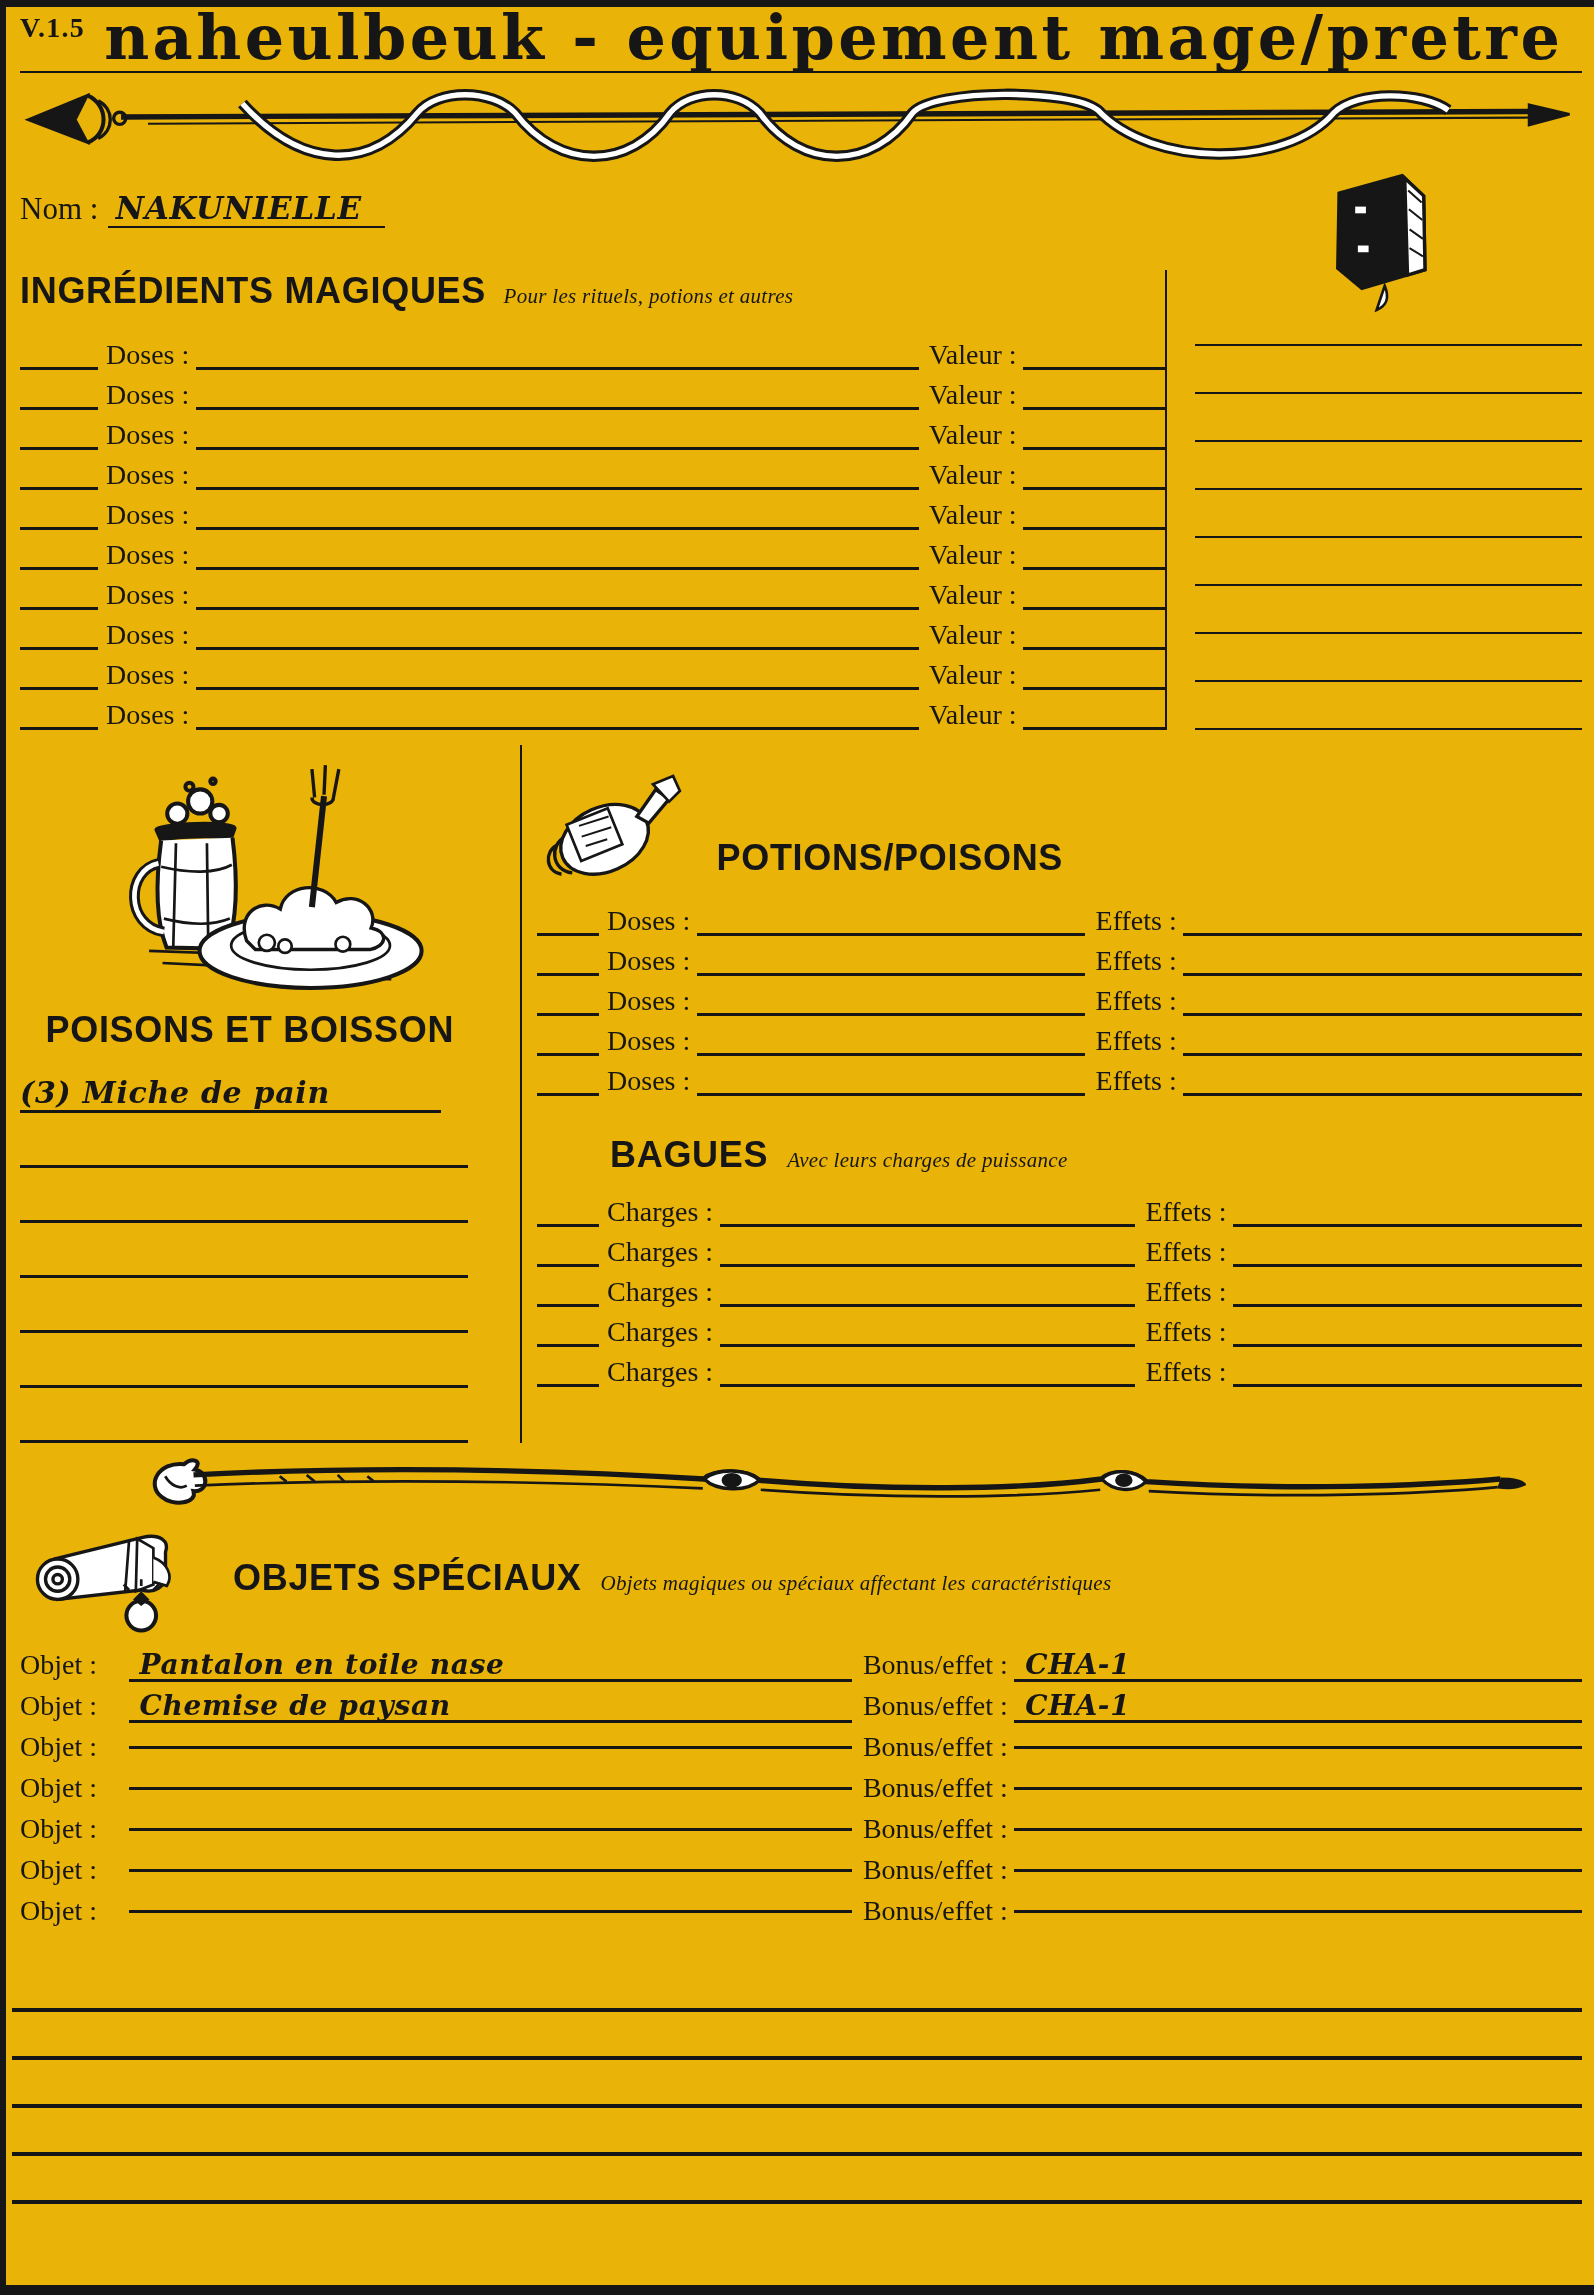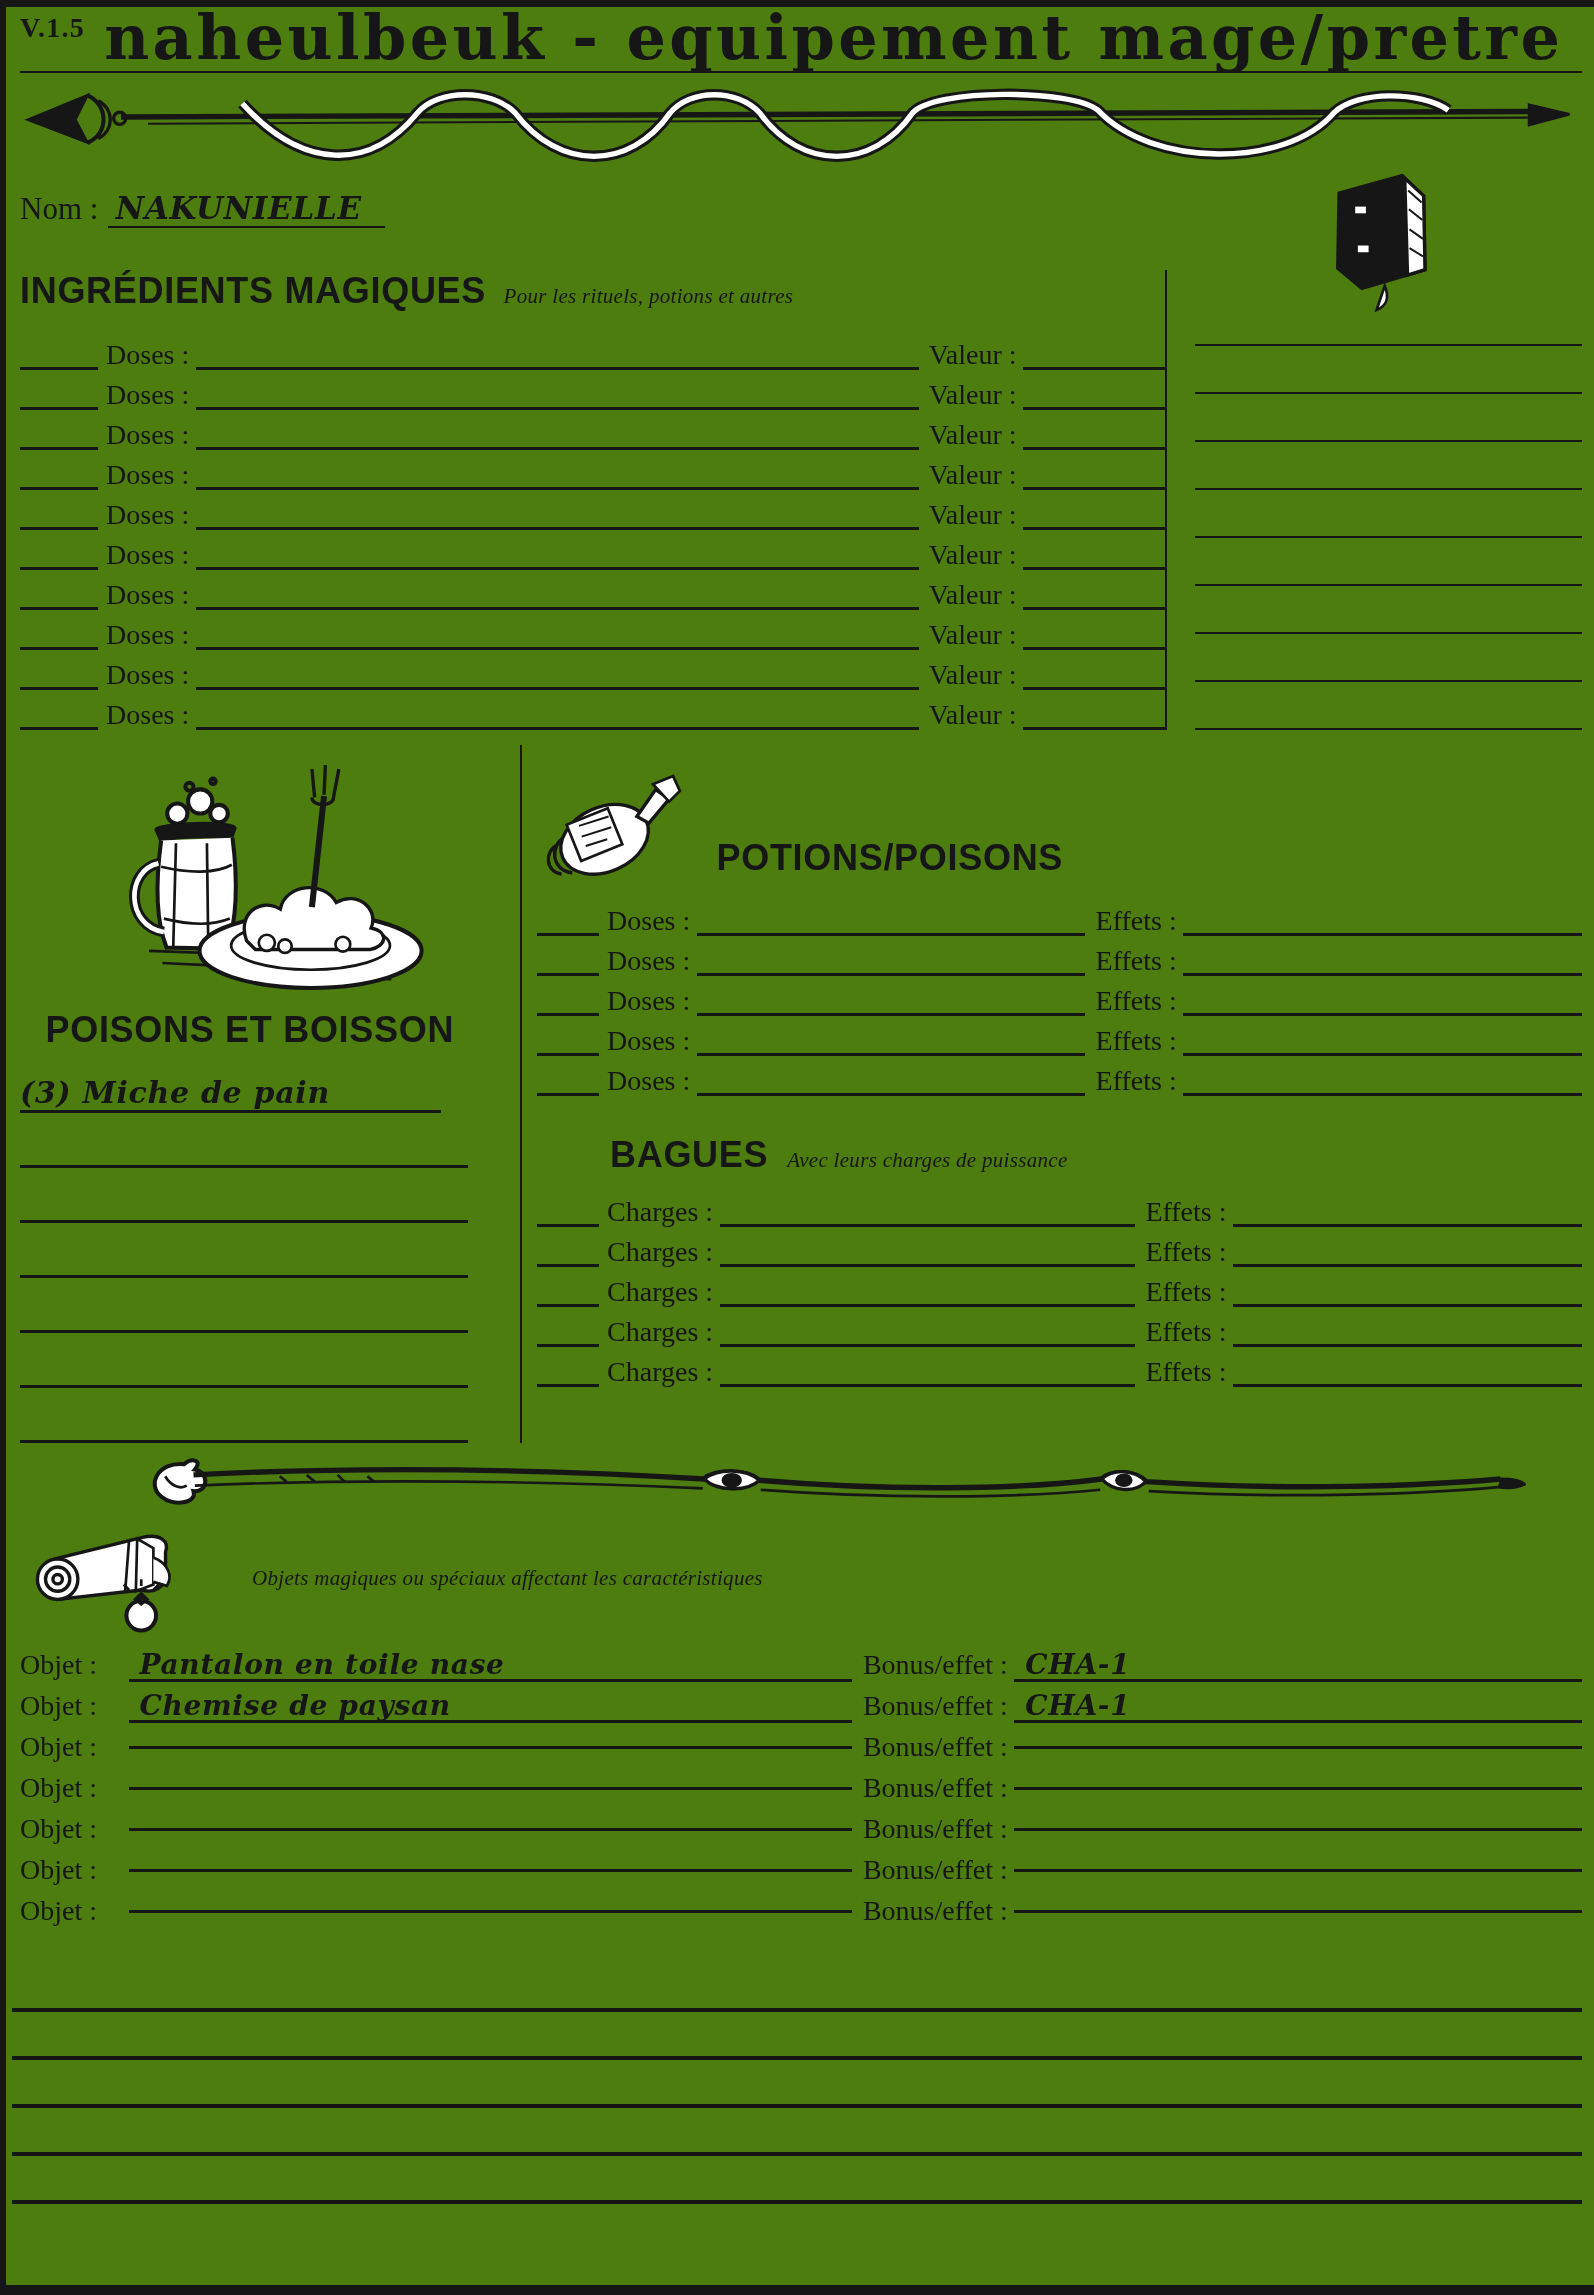--- a/index.html
+++ b/index.html
@@ -1,17 +1,17 @@
 <!DOCTYPE html>
 <html style="font-size:10.8px"><head>
 <meta charset="utf-8">
 <style>
   html,body{margin:0;padding:0;background:#fff;}
   body{width:1594px;height:2295px;font-family:"Liberation Serif",serif;color:#161616;}
-  .page{position:relative;width:1594px;height:2295px;background:#4d7c0f;overflow:hidden;}
+  .page{position:relative;width:1594px;height:2295px;background:#eab308;overflow:hidden;}
   .edge-top{position:absolute;top:0;left:0;right:0;height:6.7px;background:#161616;}
   .edge-left{position:absolute;top:0;left:0;bottom:0;width:6px;background:#161616;}
   .edge-bottom{position:absolute;bottom:0;left:0;right:0;height:10px;background:#161616;}
   .content{position:relative;padding:9.4px 12px 0 20px;}
 
   
   .titlebar{display:flex;align-items:flex-start;border-bottom:2px solid #161616;height:62px;}
   .ver{font-size:28px;font-weight:bold;letter-spacing:1.3px;padding-top:2.7px;white-space:nowrap;}
   .title{margin:0 0 0 19px;font-family:"DejaVu Serif",serif;font-weight:700;font-size:62px;
          line-height:.92;letter-spacing:3.4px;text-transform:lowercase;white-space:nowrap;}
@@ -396,20 +396,21 @@
               <circle cx="44" cy="86" r="18"></circle>
               <circle cx="44" cy="86" r="7"></circle>
             <path d="M150 28 L144 106 M162 26 L186 40 L186 94 L160 104 Z" stroke-width="4"></path>
             <path d="M186 54 C 206 62 216 80 206 96 L186 90" fill="#ffffff" stroke-width="4"></path>
             <circle cx="168" cy="140" r="22" stroke-width="6" fill="#ffffff"></circle>
             <path d="M158 116 L168 106 L178 116 L168 124 Z" fill="#161616" stroke-width="3"></path>
             <path d="M168 96 L168 86 M150 102 L142 94 M186 102 L194 94" stroke-width="4"></path>
           </g>
         </svg>
         <div class="ht">
+          <h2>OBJETS SPÉCIAUX</h2>
           <span class="subtitle">Objets magiques ou spéciaux affectant les caractéristiques</span>
         </div>
       </div>
       <div class="obj-rows">
         <div class="r4">
             <span class="lbl lblo">Objet :</span>
             <span class="u f hand">Pantalon en toile nase</span>
             <span class="lbl lblb">Bonus/effet :</span>
             <span class="u f2 hand">CHA-1</span>
           </div>

